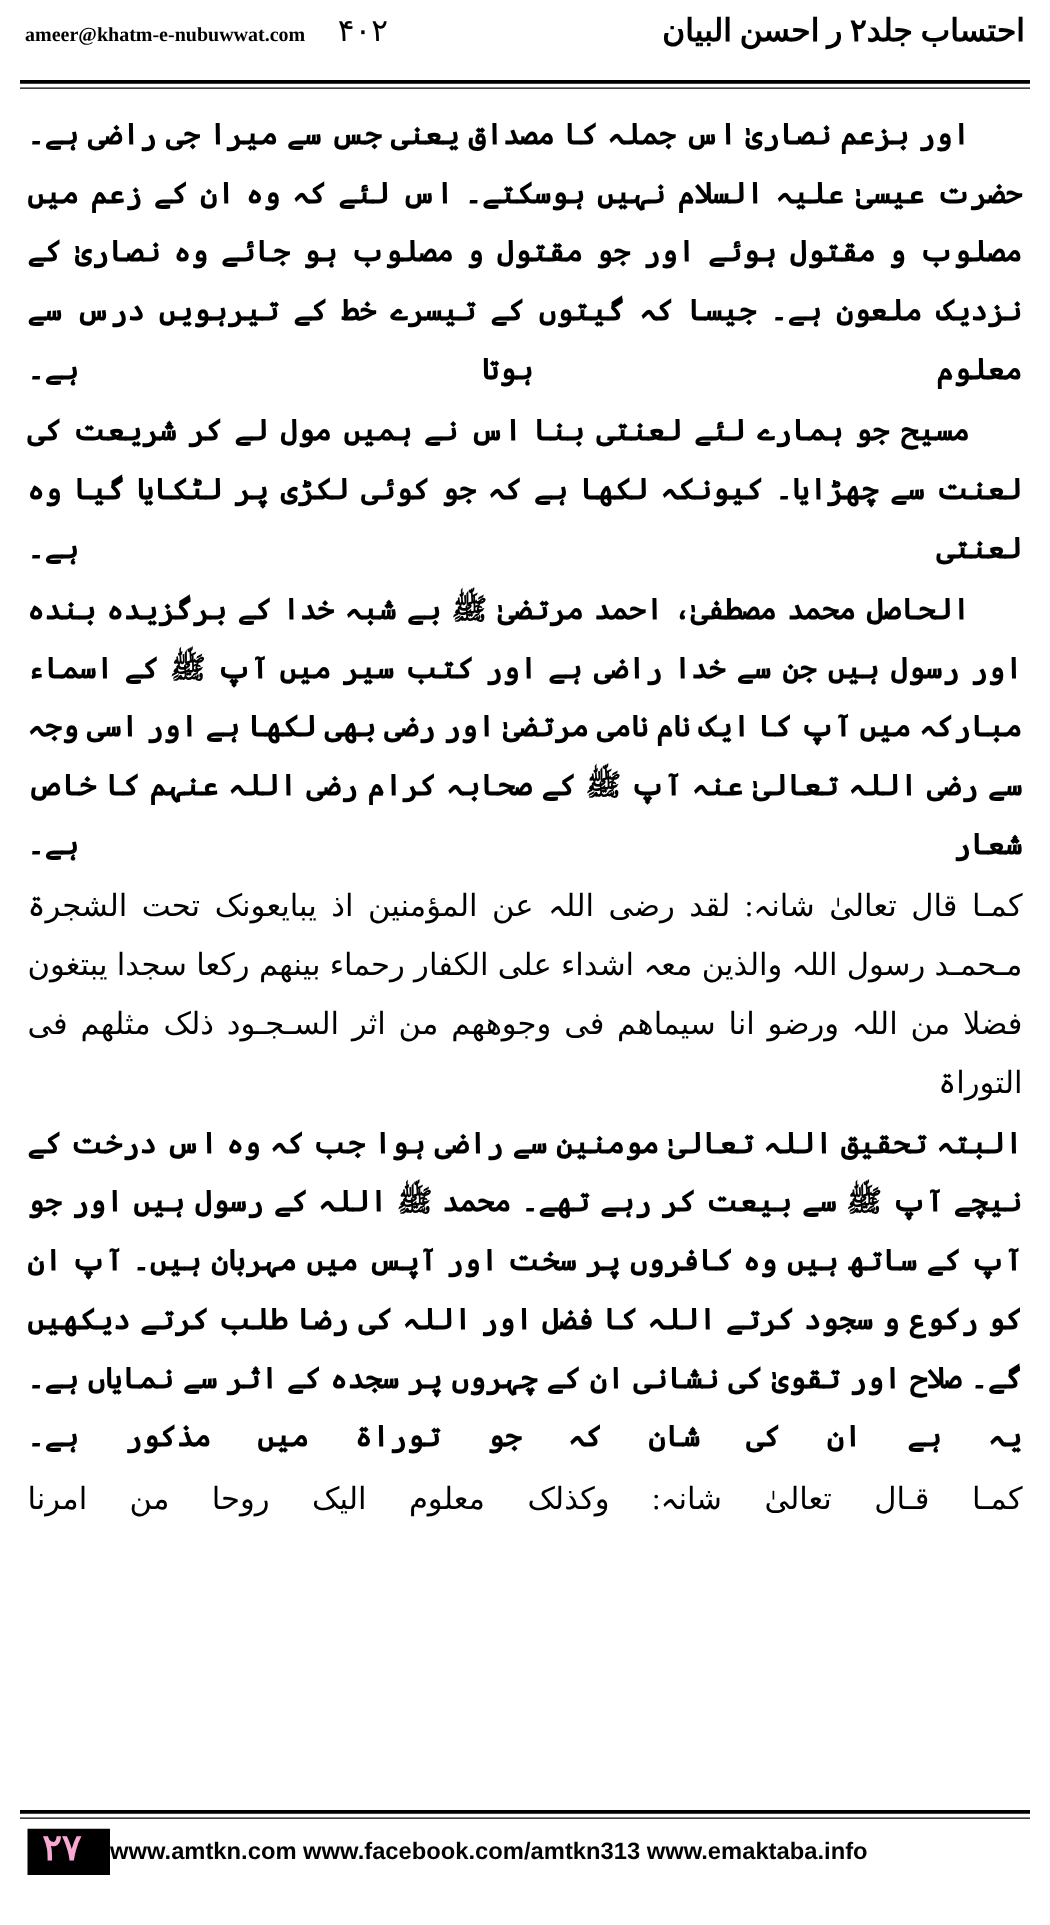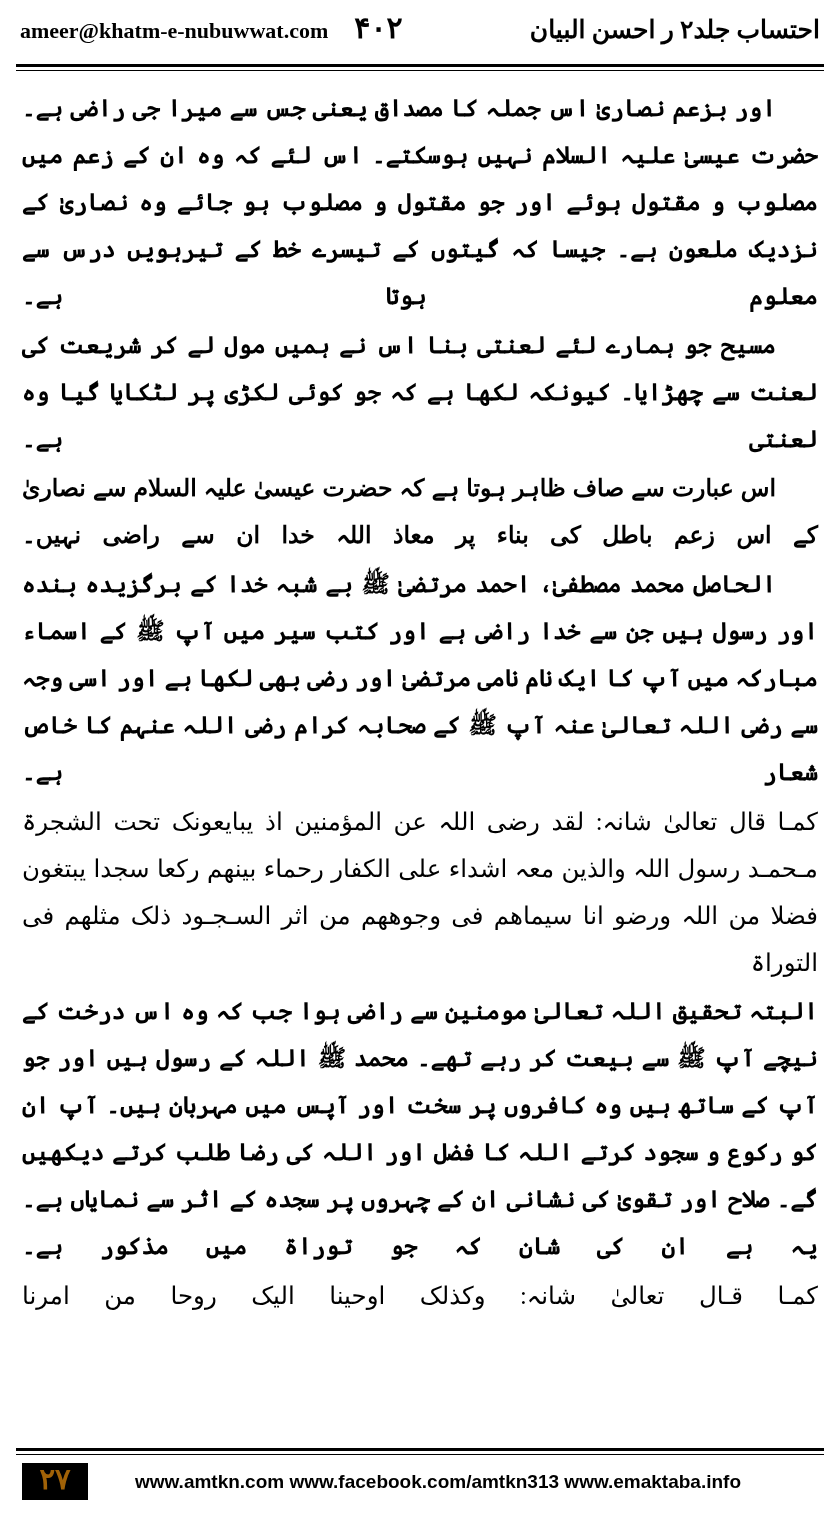--- a/index.html
+++ b/index.html
@@ -44,26 +44,26 @@
     letter-spacing: 0px;
     white-space: nowrap;
   }
   .header-center {
     display: flex;
     align-items: baseline;
     gap: 26px;
     direction: rtl;
   }
   .page-number-top {
-    font-size: 30px;
-    font-weight: bold;
+    font-size: 25px;
+    font-weight: normal;
   }
   .header-email {
     font-family: "Liberation Serif", serif;
-    font-size: 22px;
+    font-size: 16px;
     font-weight: bold;
     direction: ltr;
     white-space: nowrap;
   }
   .header-rule {
     margin: 8px 16px 0 16px;
     border: 0;
     border-top: 3px solid #000;
   }
   .header-rule.thin {
@@ -119,32 +119,32 @@
     border-top: 1px solid #000;
   }
   .footer-row {
     display: flex;
     align-items: center;
     padding: 8px 22px 0 22px;
     box-sizing: border-box;
   }
   .footer-page-box {
     background: #000;
-    color: #a16207;
+    color: #f9a8d4;
     font-size: 29px;
     font-weight: bold;
     padding: 2px 12px 6px 12px;
     line-height: 1;
     min-width: 42px;
-    text-align: center;
+    text-align: left;
     font-family: "Liberation Serif", serif;
   }
   .footer-links {
     flex: 1;
-    text-align: center;
+    text-align: left;
     font-family: "Liberation Sans", sans-serif;
     font-size: 19px;
     font-weight: bold;
     letter-spacing: 0px;
     direction: ltr;
     padding-right: 30px;
   }
 </style>
 </head>
 <body>
@@ -159,25 +159,24 @@
         <div class="header-email">ameer@khatm-e-nubuwwat.com</div>
       </div>
     </div>
   </div>
   <hr class="header-rule">
   <hr class="header-rule thin">
 
   <div class="content">
     <p class="para">اور بزعم نصاریٰ اس جملہ کا مصداق یعنی جس سے میرا جی راضی ہے۔ حضرت عیسیٰ علیہ السلام نہیں ہوسکتے۔ اس لئے کہ وہ ان کے زعم میں مصلوب و مقتول ہوئے اور جو مقتول و مصلوب ہو جائے وہ نصاریٰ کے نزدیک ملعون ہے۔ جیسا کہ گیتوں کے تیسرے خط کے تیرہویں درس سے معلوم ہوتا ہے۔</p>
     <p class="para">مسیح جو ہمارے لئے لعنتی بنا اس نے ہمیں مول لے کر شریعت کی لعنت سے چھڑایا۔ کیونکہ لکھا ہے کہ جو کوئی لکڑی پر لٹکایا گیا وہ لعنتی ہے۔</p>
-    <p class="para">اس عبارت سے صاف ظاہر ہوتا ہے کہ حضرت عیسیٰ علیہ السلام سے نصاریٰ کے اس زعم باطل کی بناء پر معاذ اللہ خدا ان سے راضی نہیں۔</p>
     <p class="para">الحاصل محمد مصطفیٰ، احمد مرتضیٰ ﷺ بے شبہ خدا کے برگزیدہ بندہ اور رسول ہیں جن سے خدا راضی ہے اور کتب سیر میں آپ ﷺ کے اسماء مبارکہ میں آپ کا ایک نام نامی مرتضیٰ اور رضی بھی لکھا ہے اور اسی وجہ سے رضی اللہ تعالیٰ عنہ آپ ﷺ کے صحابہ کرام رضی اللہ عنہم کا خاص شعار ہے۔</p>
     <p class="para no-indent arabic quote">کمـا قال تعالیٰ شانہ: لقد رضی اللہ عن المؤمنین اذ یبایعونک تحت الشجرۃ مـحمـد رسول اللہ والذین معہ اشداء علی الکفار رحماء بینھم رکعا سجدا یبتغون فضلا من اللہ ورضو انا سیماھم فی وجوھھم من اثر السـجـود ذلک مثلھم فی التوراۃ</p>
     <p class="para no-indent">البتہ تحقیق اللہ تعالیٰ مومنین سے راضی ہوا جب کہ وہ اس درخت کے نیچے آپ ﷺ سے بیعت کر رہے تھے۔ محمد ﷺ اللہ کے رسول ہیں اور جو آپ کے ساتھ ہیں وہ کافروں پر سخت اور آپس میں مہربان ہیں۔ آپ ان کو رکوع و سجود کرتے اللہ کا فضل اور اللہ کی رضا طلب کرتے دیکھیں گے۔ صلاح اور تقویٰ کی نشانی ان کے چہروں پر سجدہ کے اثر سے نمایاں ہے۔ یہ ہے ان کی شان کہ جو توراۃ میں مذکور ہے۔</p>
-    <p class="para no-indent arabic quote">کمـا قـال تعالیٰ شانہ: وکذلک اوحینا الیک روحا من امرنا</p>
+    <p class="para no-indent arabic quote">کمـا قـال تعالیٰ شانہ: وکذلک معلوم الیک روحا من امرنا</p>
 
   </div>
 
   <div class="footer">
     <hr class="footer-rule">
     <hr class="footer-rule thin">
     <div class="footer-row">
       <div class="footer-page-box">۲۷</div>
       <div class="footer-links">www.amtkn.com  www.facebook.com/amtkn313  www.emaktaba.info</div>
     </div>

